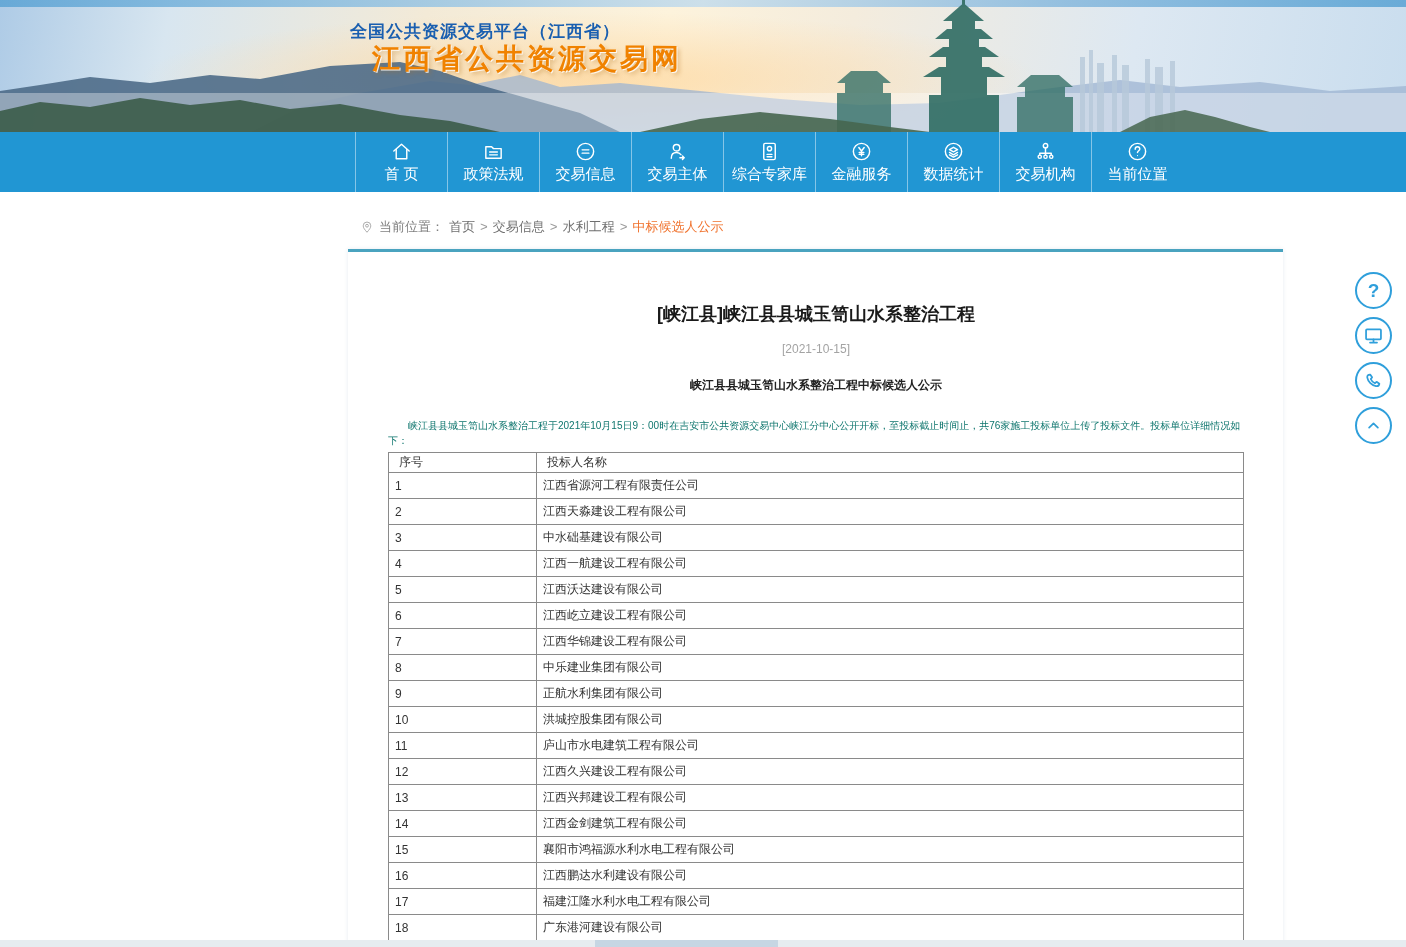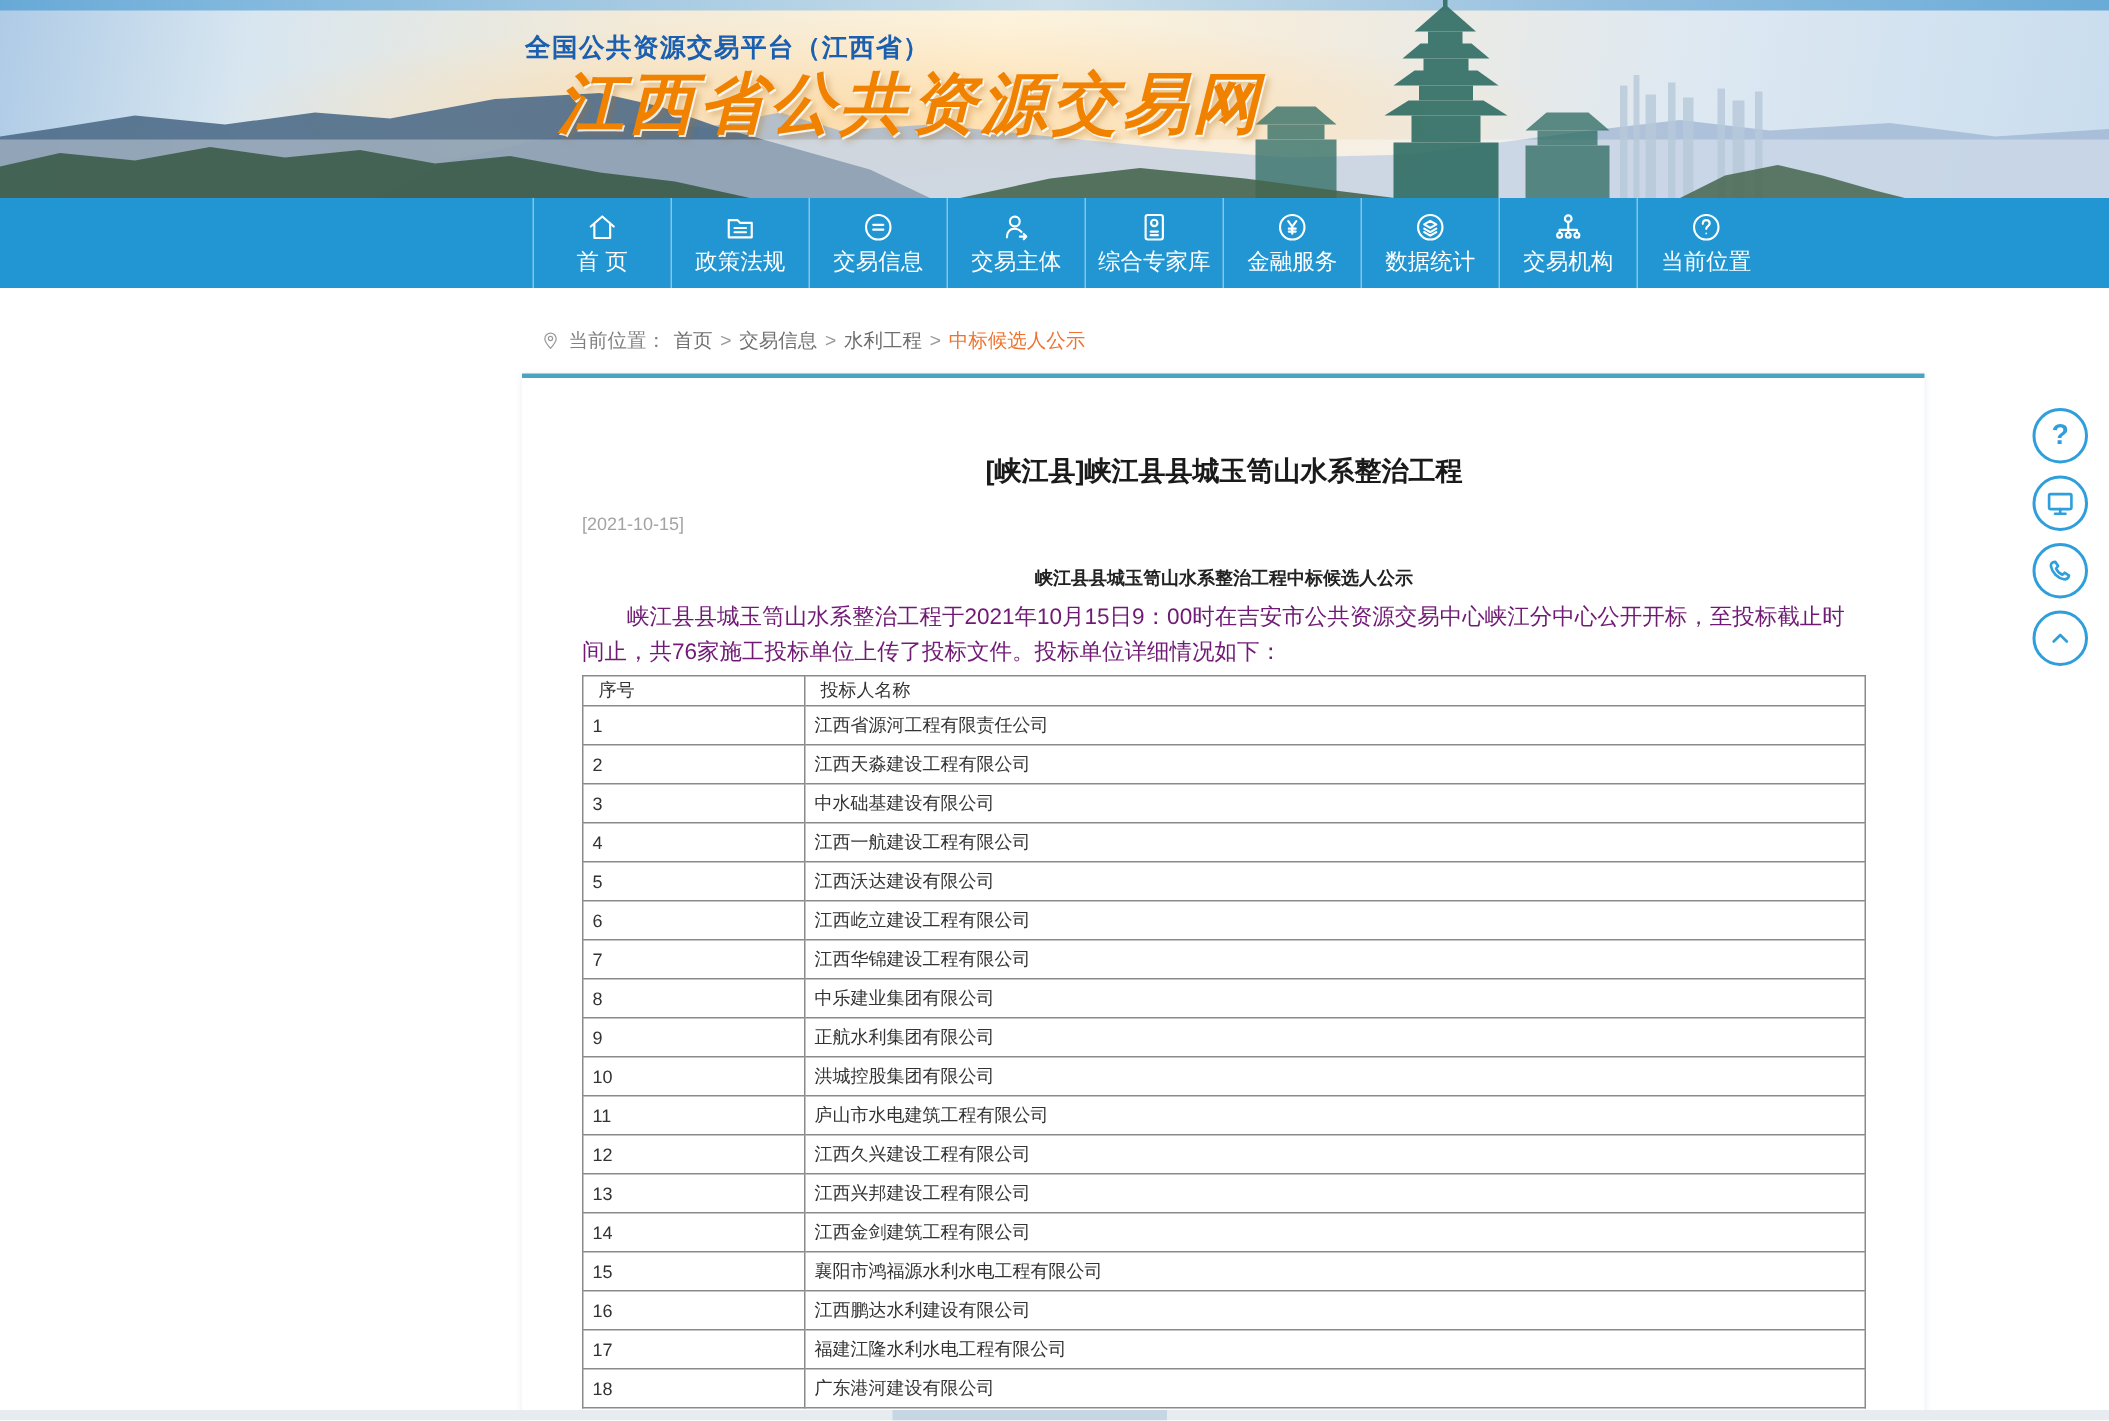--- a/index.html
+++ b/index.html
@@ -21,24 +21,23 @@
     position:absolute; top:0; left:0; right:0; height:7px;
     background:linear-gradient(90deg,#5ba3d4,#93c2e2 28%,#c4dcec 50%,#86b8dd 76%,#58a2d3);
     opacity:.85;
   }
   .banner svg.scene{ position:absolute; left:0; bottom:0; width:1406px; height:137px; display:block; }
   .slogan{
     position:absolute; left:350px; top:20px; color:#1a5fb0; font-size:17px;
     font-weight:bold; letter-spacing:1px; z-index:3;
   }
   .site-title{
-    position:absolute; left:372px; top:40px; color:#f08200; font-size:44px;
+    position:absolute; left:372px; top:40px; color:#f08200; font-size:28px;
     font-weight:bold; letter-spacing:3px; z-index:3;
     text-shadow:1px 1px 0 rgba(255,255,255,.85), 3px 3px 4px rgba(176,112,30,.35);
-    font-style:italic;
   }
   
   .navbar{
     height:60px; background:#2196d3; display:flex; align-items:stretch;
     padding-left:355px;
   }
   .nav-item{
     width:92px; display:flex; flex-direction:column; align-items:center;
     justify-content:center; gap:2px; border-left:1px solid rgba(255,255,255,.45);
     color:#fff; cursor:pointer;
@@ -55,27 +54,27 @@
   .crumb{ color:#6f6f6f; cursor:pointer; }
   .crumb-sep{ color:#9a9a9a; }
   .crumb-current{ color:#f0722d; }
   
   .card{
     margin:13px 0 0 348px; width:935px; min-height:720px; background:#fff;
     border-top:3px solid #4aa3bf; box-shadow:0 0 4px rgba(60,100,140,.12);
     padding:50px 39px 20px 40px;
   }
   .article-title{ text-align:center; font-size:18px; font-weight:bold; color:#1a1a1a; margin:0; }
-  .article-date{ font-size:12px; color:#a3a3a3; margin-top:16px; }
+  .article-date{ text-align:center; font-size:12px; color:#a3a3a3; margin-top:16px; }
   .article-subtitle{
     text-align:center; font-size:12px; font-weight:bold; color:#222;
     font-family:"Liberation Serif","DejaVu Serif",serif; margin-top:21px;
   }
   .article-intro{
-    font-size:15px; color:#701a75; line-height:1.5; text-indent:2em; margin:7px 0 4px 0;
+    font-size:10px; color:#0f766e; line-height:1.5; text-indent:2em; margin:24px 0 4px 0;
   }
   table.bidders{ width:100%; border-collapse:collapse; font-size:12px; color:#333; table-layout:fixed; }
   table.bidders th, table.bidders td{
     border:1px solid #8a8a8a; text-align:left; font-weight:normal; padding:1px 10px; height:14px;
   }
   table.bidders td{ padding:4px 6px; }
   table.bidders .col-no{ width:148px; }
   
   .float-btns{ position:absolute; left:1355px; top:272px; display:flex; flex-direction:column; gap:8px; z-index:5; }
   .fbtn{

